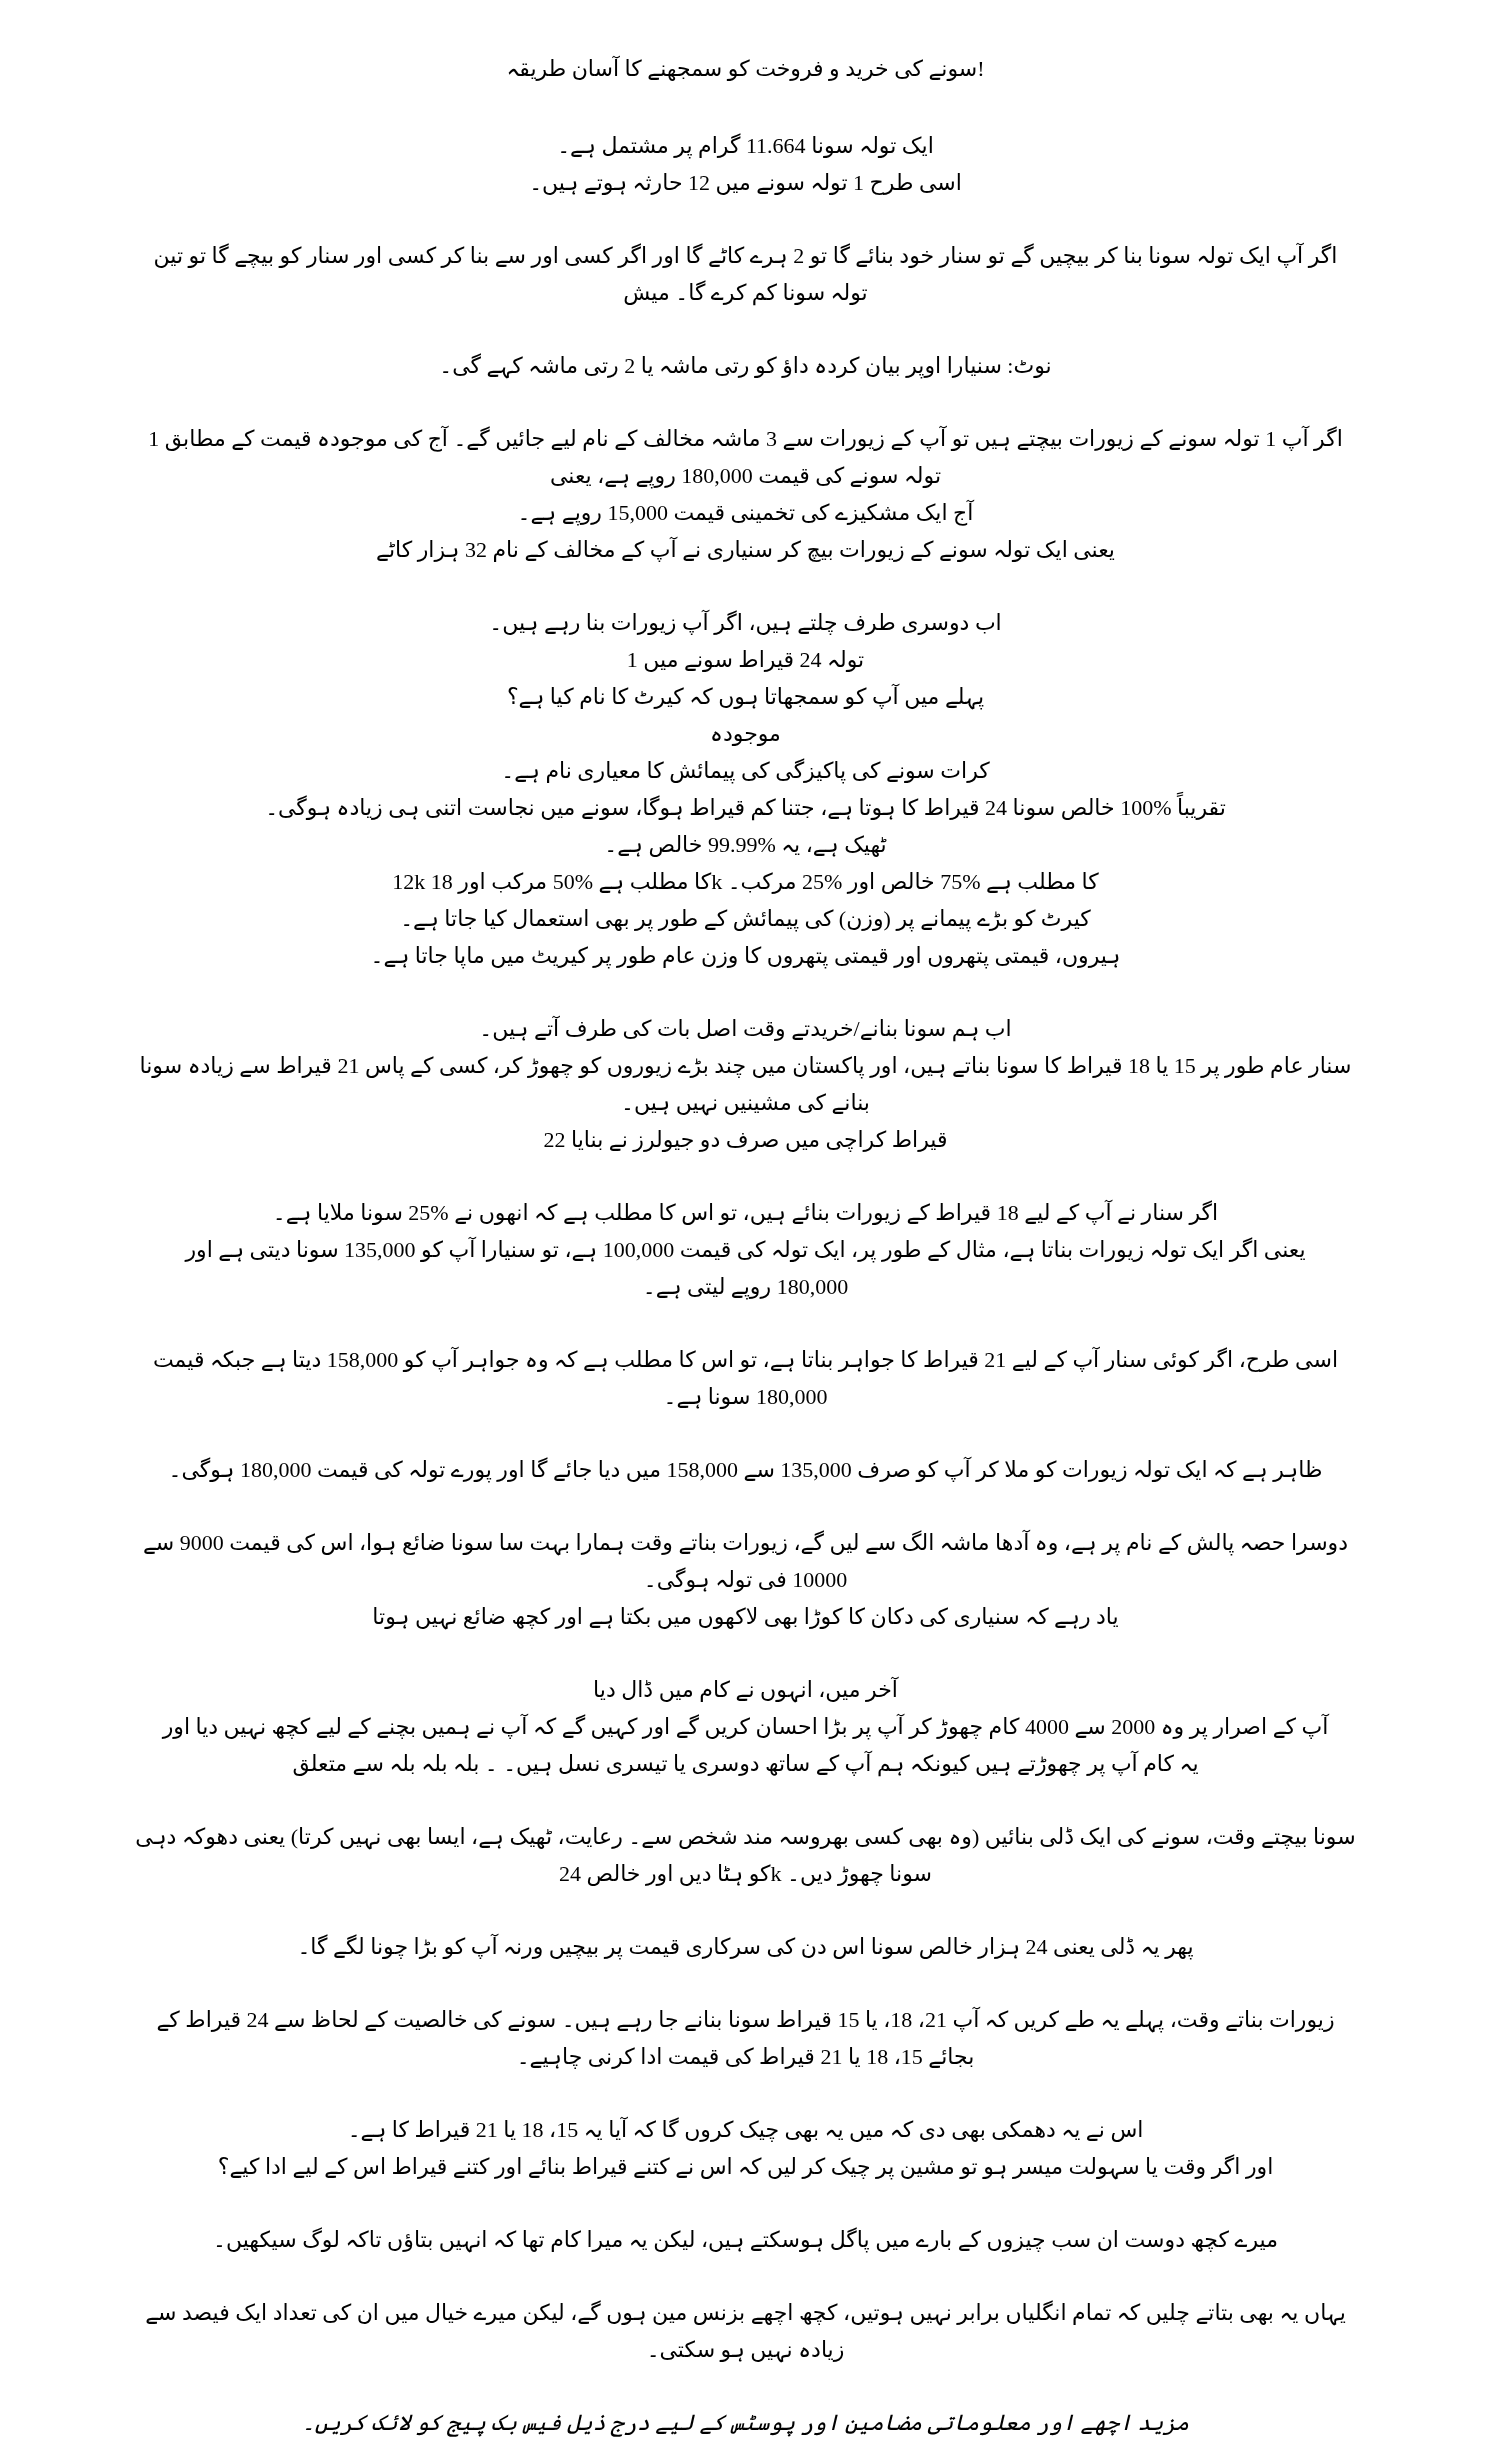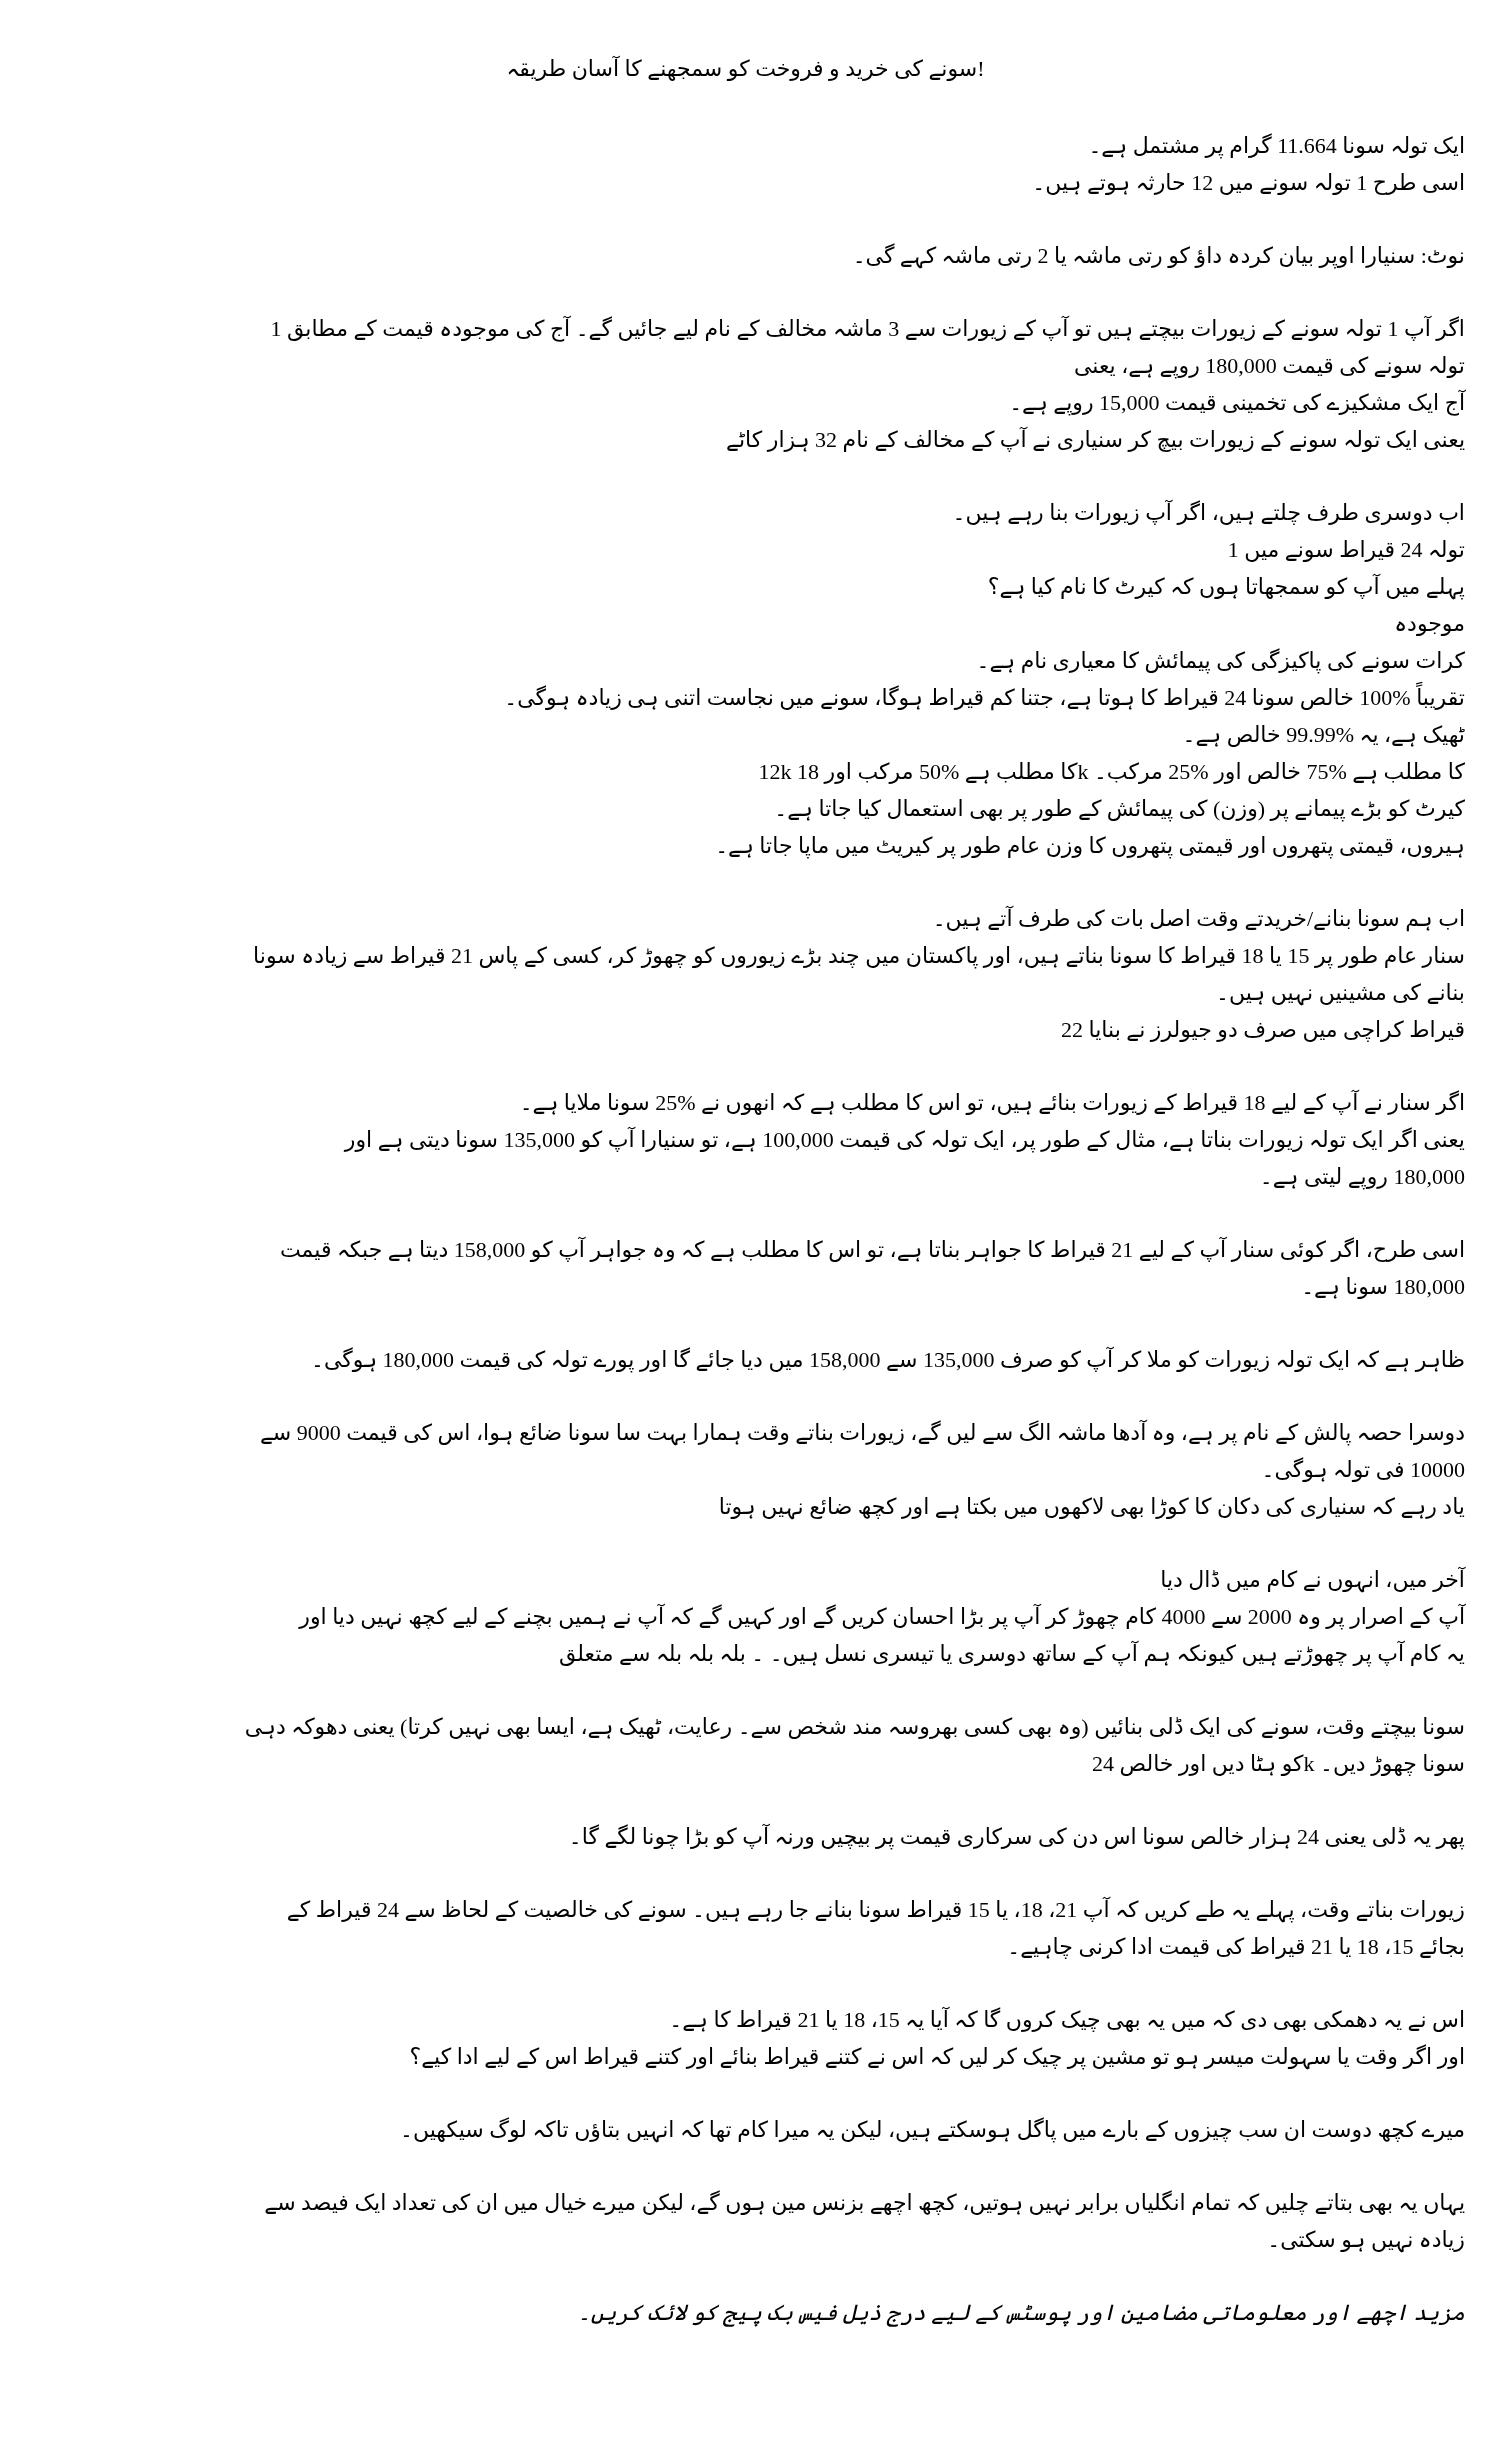--- a/index.html
+++ b/index.html
@@ -28,32 +28,35 @@
   .para {
     margin-bottom: 36px;
   }
   .para:last-child {
     margin-bottom: 0;
     font-style: italic;
   }
   .line {
     line-height: 37px;
     min-height: 37px;
-    text-align: right;
   }
 </style>
 </head>
 <body>
 
 <div class="page">
   <div class="title">!سونے کی خرید و فروخت کو سمجھنے کا آسان طریقہ</div>
   <div id="doc-body">
       <div class="para">
         <div class="line">ایک تولہ سونا 11.664 گرام پر مشتمل ہے۔</div>
         <div class="line">اسی طرح 1 تولہ سونے میں 12 حارثہ ہوتے ہیں۔</div>
+      </div>
+      <div class="para">
+        <div class="line">اگر آپ ایک تولہ سونا بنا کر بیچیں گے تو سنار خود بنائے گا تو 2 ہرے کاٹے گا اور اگر کسی اور سے بنا کر کسی اور سنار کو بیچے گا تو تین</div>
+        <div class="line">تولہ سونا کم کرے گا۔ میش</div>
       </div>
       <div class="para">
         <div class="line">نوٹ: سنیارا اوپر بیان کردہ داؤ کو رتی ماشہ یا 2 رتی ماشہ کہے گی۔</div>
       </div>
       <div class="para">
         <div class="line">اگر آپ 1 تولہ سونے کے زیورات بیچتے ہیں تو آپ کے زیورات سے 3 ماشہ مخالف کے نام لیے جائیں گے۔ آج کی موجودہ قیمت کے مطابق 1</div>
         <div class="line">تولہ سونے کی قیمت 180,000 روپے ہے، یعنی</div>
         <div class="line">آج ایک مشکیزے کی تخمینی قیمت 15,000 روپے ہے۔</div>
         <div class="line">یعنی ایک تولہ سونے کے زیورات بیچ کر سنیاری نے آپ کے مخالف کے نام 32 ہزار کاٹے</div>
       </div>

